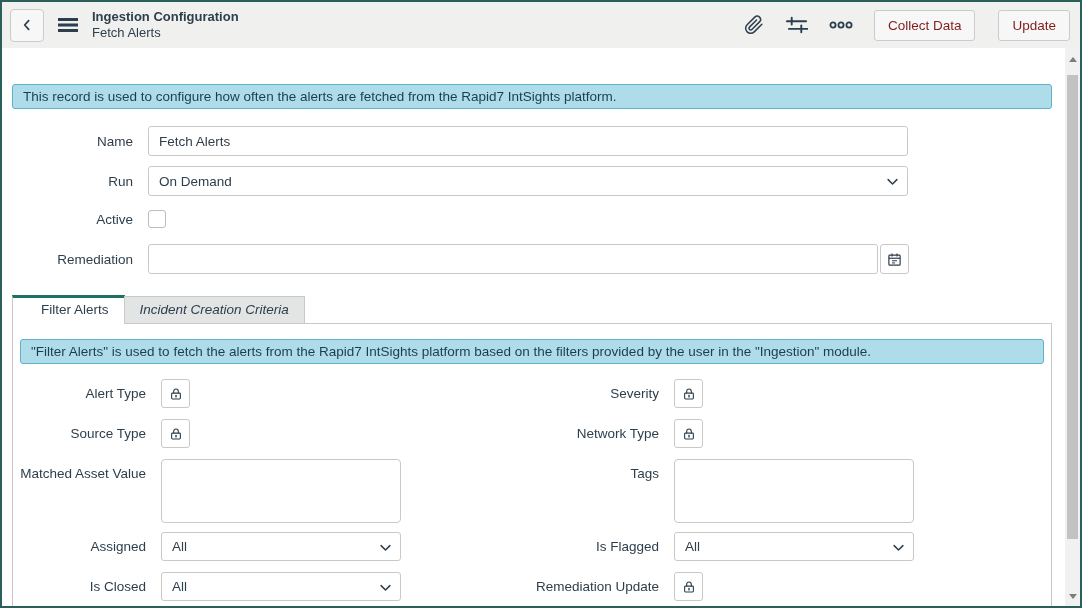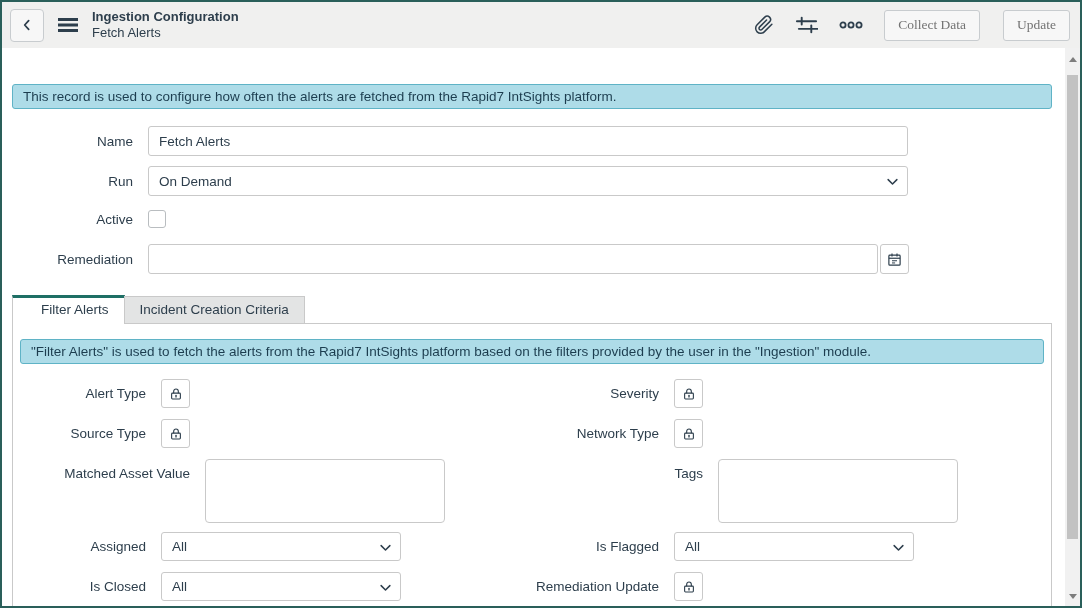--- a/index.html
+++ b/index.html
@@ -19,22 +19,22 @@
     cursor: pointer; flex: none;
   }
   .hamburger { margin-left: 14px; flex: none; cursor: pointer; display: flex; }
   .title-block { margin-left: 14px; line-height: 1.25; }
   .title-main { font-size: 13px; font-weight: bold; color: #2d3e4c; }
   .title-sub  { font-size: 13px; color: #2d3e4c; }
   .header-right { margin-left: auto; display: flex; align-items: center; }
   .hicon { display: flex; align-items: center; justify-content: center; margin-right: 21px; cursor: pointer; }
   .btn {
     height: 31px; background: #f7f7f7; border: 1px solid #c8cccf; border-radius: 3px;
-    padding: 0 13px; font-size: 13.5px; color: #737373; cursor: pointer;
-    font-family: Liberation Serif, serif;
+    padding: 0 13px; font-size: 13.5px; color: #7f1d1d; cursor: pointer;
+    font-family: Liberation Sans, sans-serif;
   }
   .btn + .btn { margin-left: 23px; }
   
   .page { position: absolute; top: 46px; left: 0; right: 15px; bottom: 0; background: #fff; }
   .scrollbar { position: absolute; top: 46px; right: 0; bottom: 0; width: 15px; background: #f1f1f1; }
   .scroll-arrow-up, .scroll-arrow-down {
     position: absolute; left: 0; width: 15px; height: 14px; display: flex;
     align-items: center; justify-content: center; cursor: pointer;
   }
   .scroll-arrow-up { top: 4px; } .scroll-arrow-down { bottom: 3px; }
@@ -74,31 +74,31 @@
   
   .tabs { display: flex; align-items: flex-end; margin: 21px 0 0 10px; position: relative; z-index: 2; }
   .tab {
     font-size: 13.5px; color: #2d3e4c; padding: 5px 15px 6px; cursor: pointer;
     border: 1px solid #c9c9c9; border-bottom: none; background: #e3e4e4;
   }
   .tab.active {
     background: #fff; border-top: 3px solid #1e6f65; padding-top: 4px;
     margin-bottom: -1px; padding-bottom: 7px; padding-left: 28px;
   }
-  .tab.inactive { margin-left: -1px; }
+  .tab.inactive { margin-left: -1px; font-style: italic; }
   .panel {
     margin: 0 13px 0 10px; border: 1px solid #c9c9c9; height: 420px;
     background: #fff; position: relative; z-index: 1; padding: 0 6px;
   }
   .banner-panel { margin: 15px 1px 0 1px; }
   
   .frow2 { display: flex; }
   .half { width: 50%; display: flex; align-items: center; }
   .half.top-align { align-items: flex-start; }
-  .half.top-align .lbl2 { padding-top: 7px; margin-left: 44px; }
+  .half.top-align .lbl2 { padding-top: 7px; }
   .lbl2 { width: 142px; text-align: right; padding-right: 15px; font-size: 13.5px; color: #2d3e4c; flex: none; }
   .txtarea {
     width: 240px; height: 64px; border: 1px solid #c9c9c9; border-radius: 4px;
     background: #fff; resize: none; font-family: "Liberation Sans", sans-serif;
     font-size: 13.5px; color: #2d3e4c; padding: 4px 8px;
   }
   .sel-sm { width: 240px; height: 29px; }
   .mt15 { margin-top: 15px; } .mt11 { margin-top: 11px; } .mt10 { margin-top: 10px; }
   .mt17 { margin-top: 17px; } .mt14 { margin-top: 14px; } .mt16 { margin-top: 16px; } .mt9 { margin-top: 9px; }
 </style>

